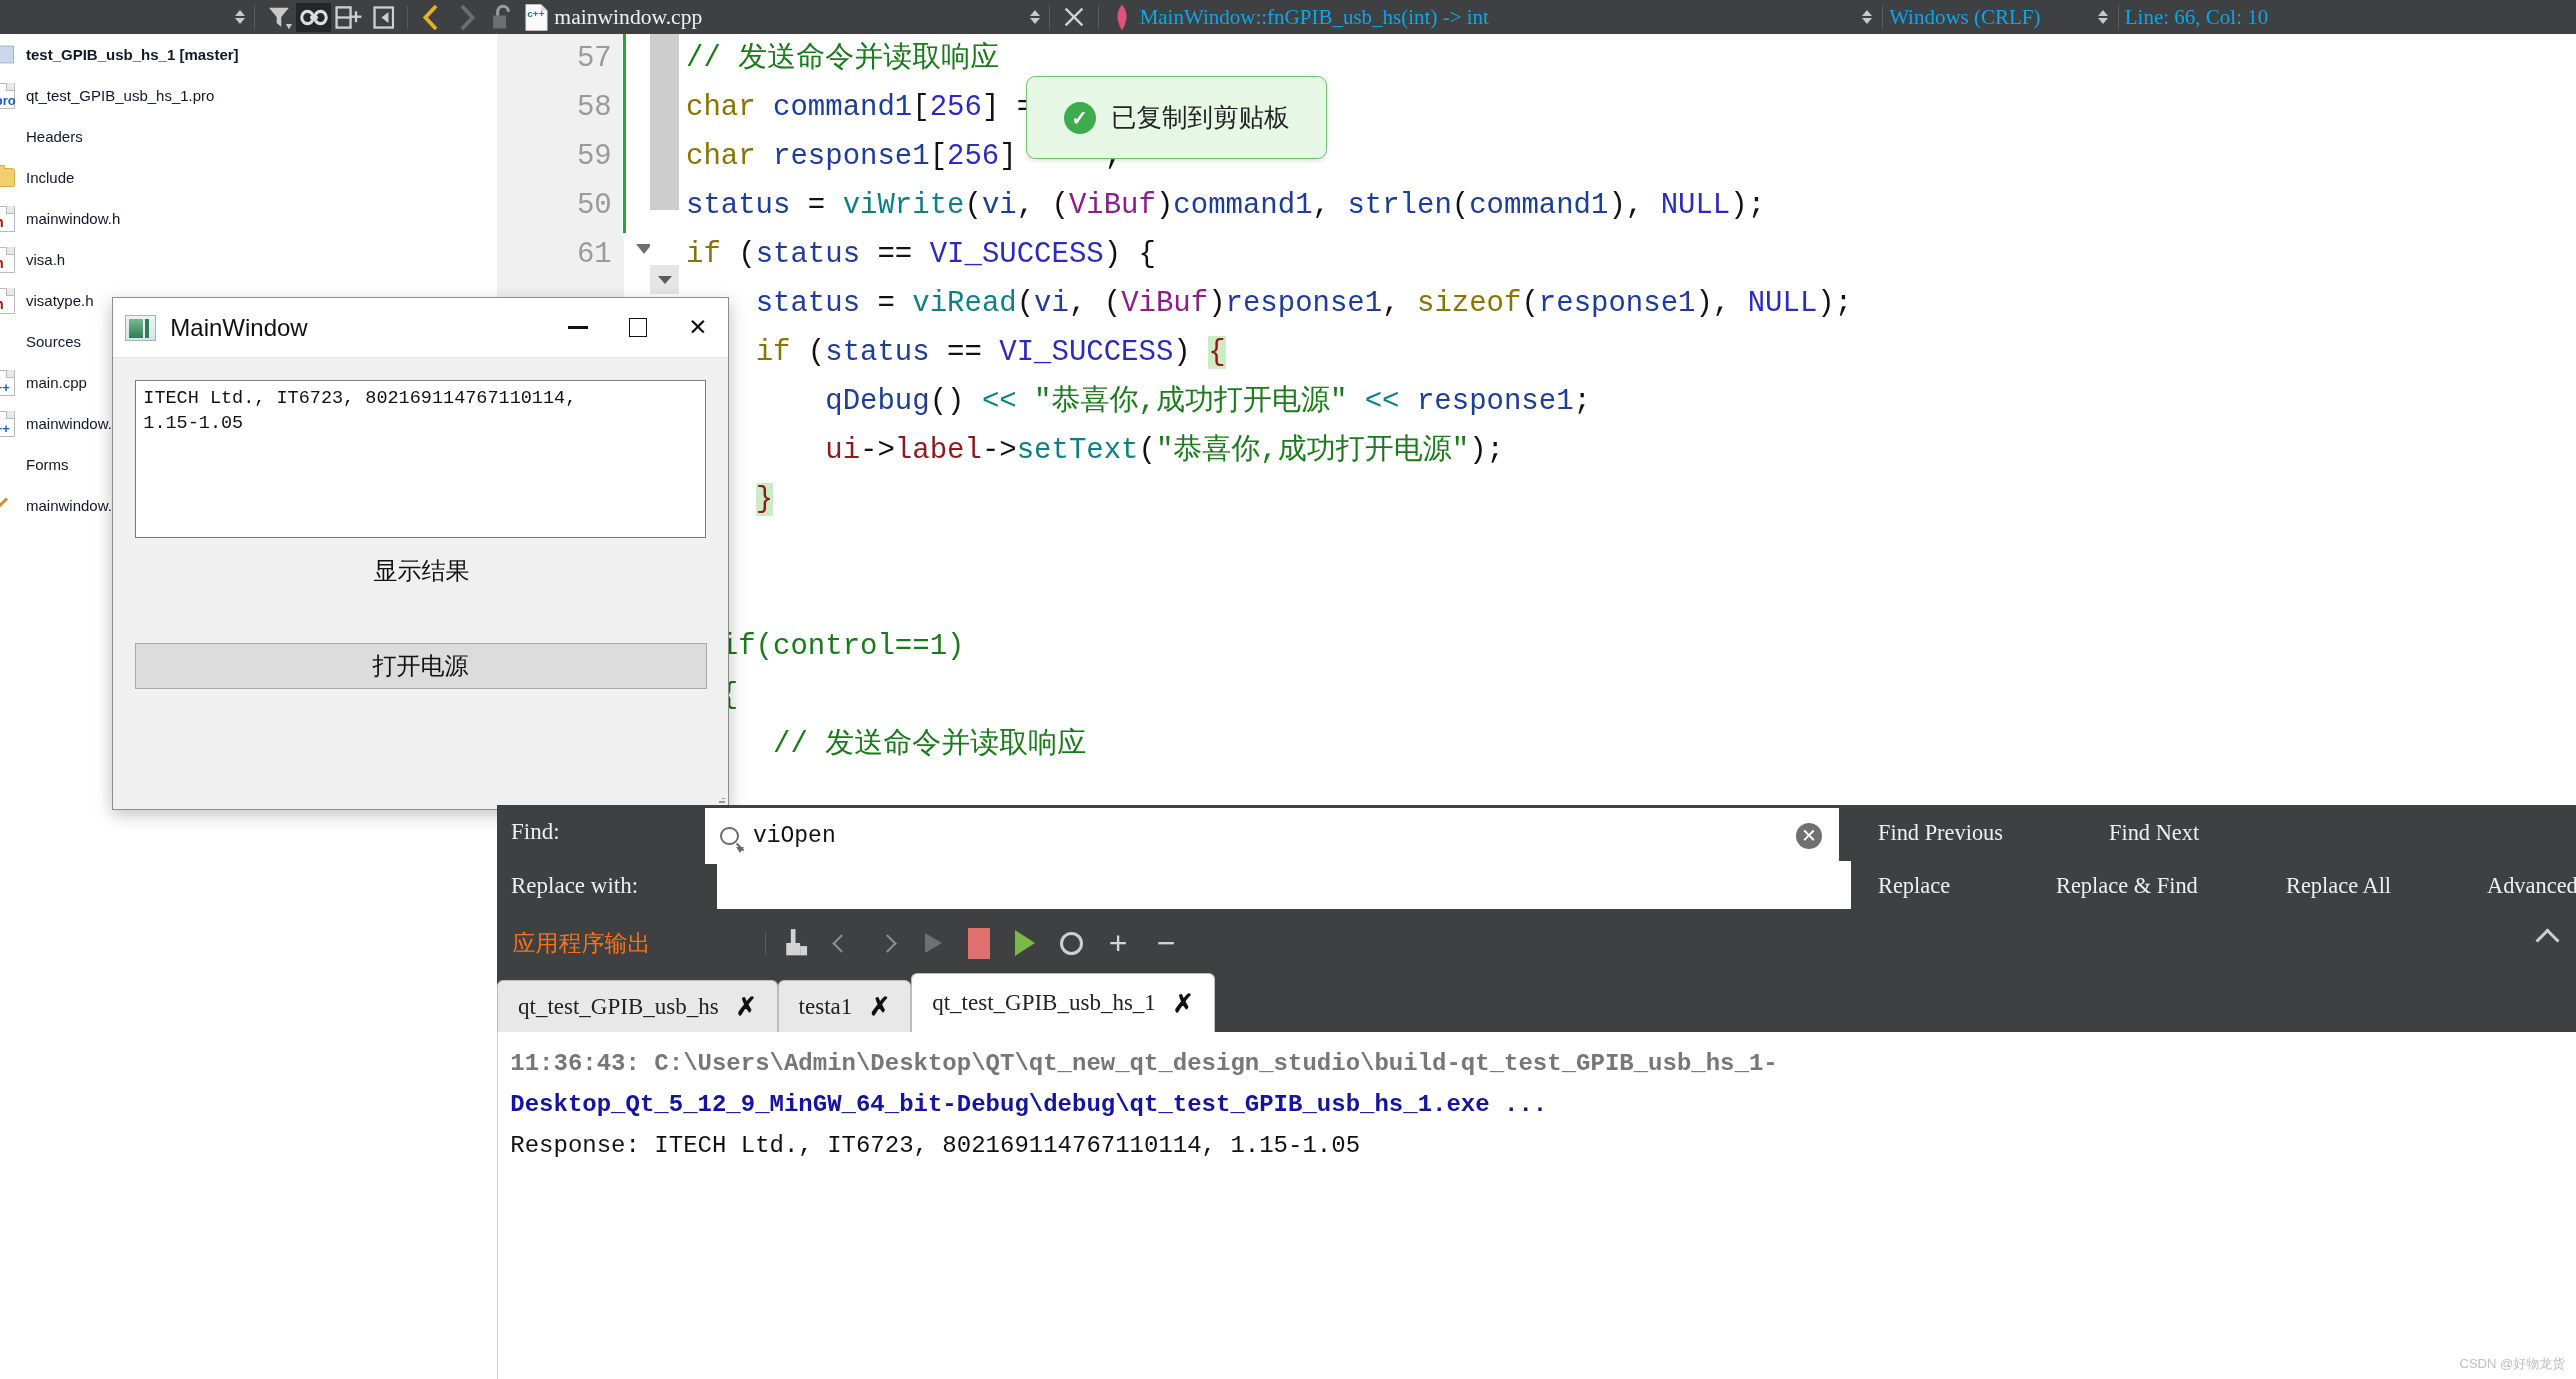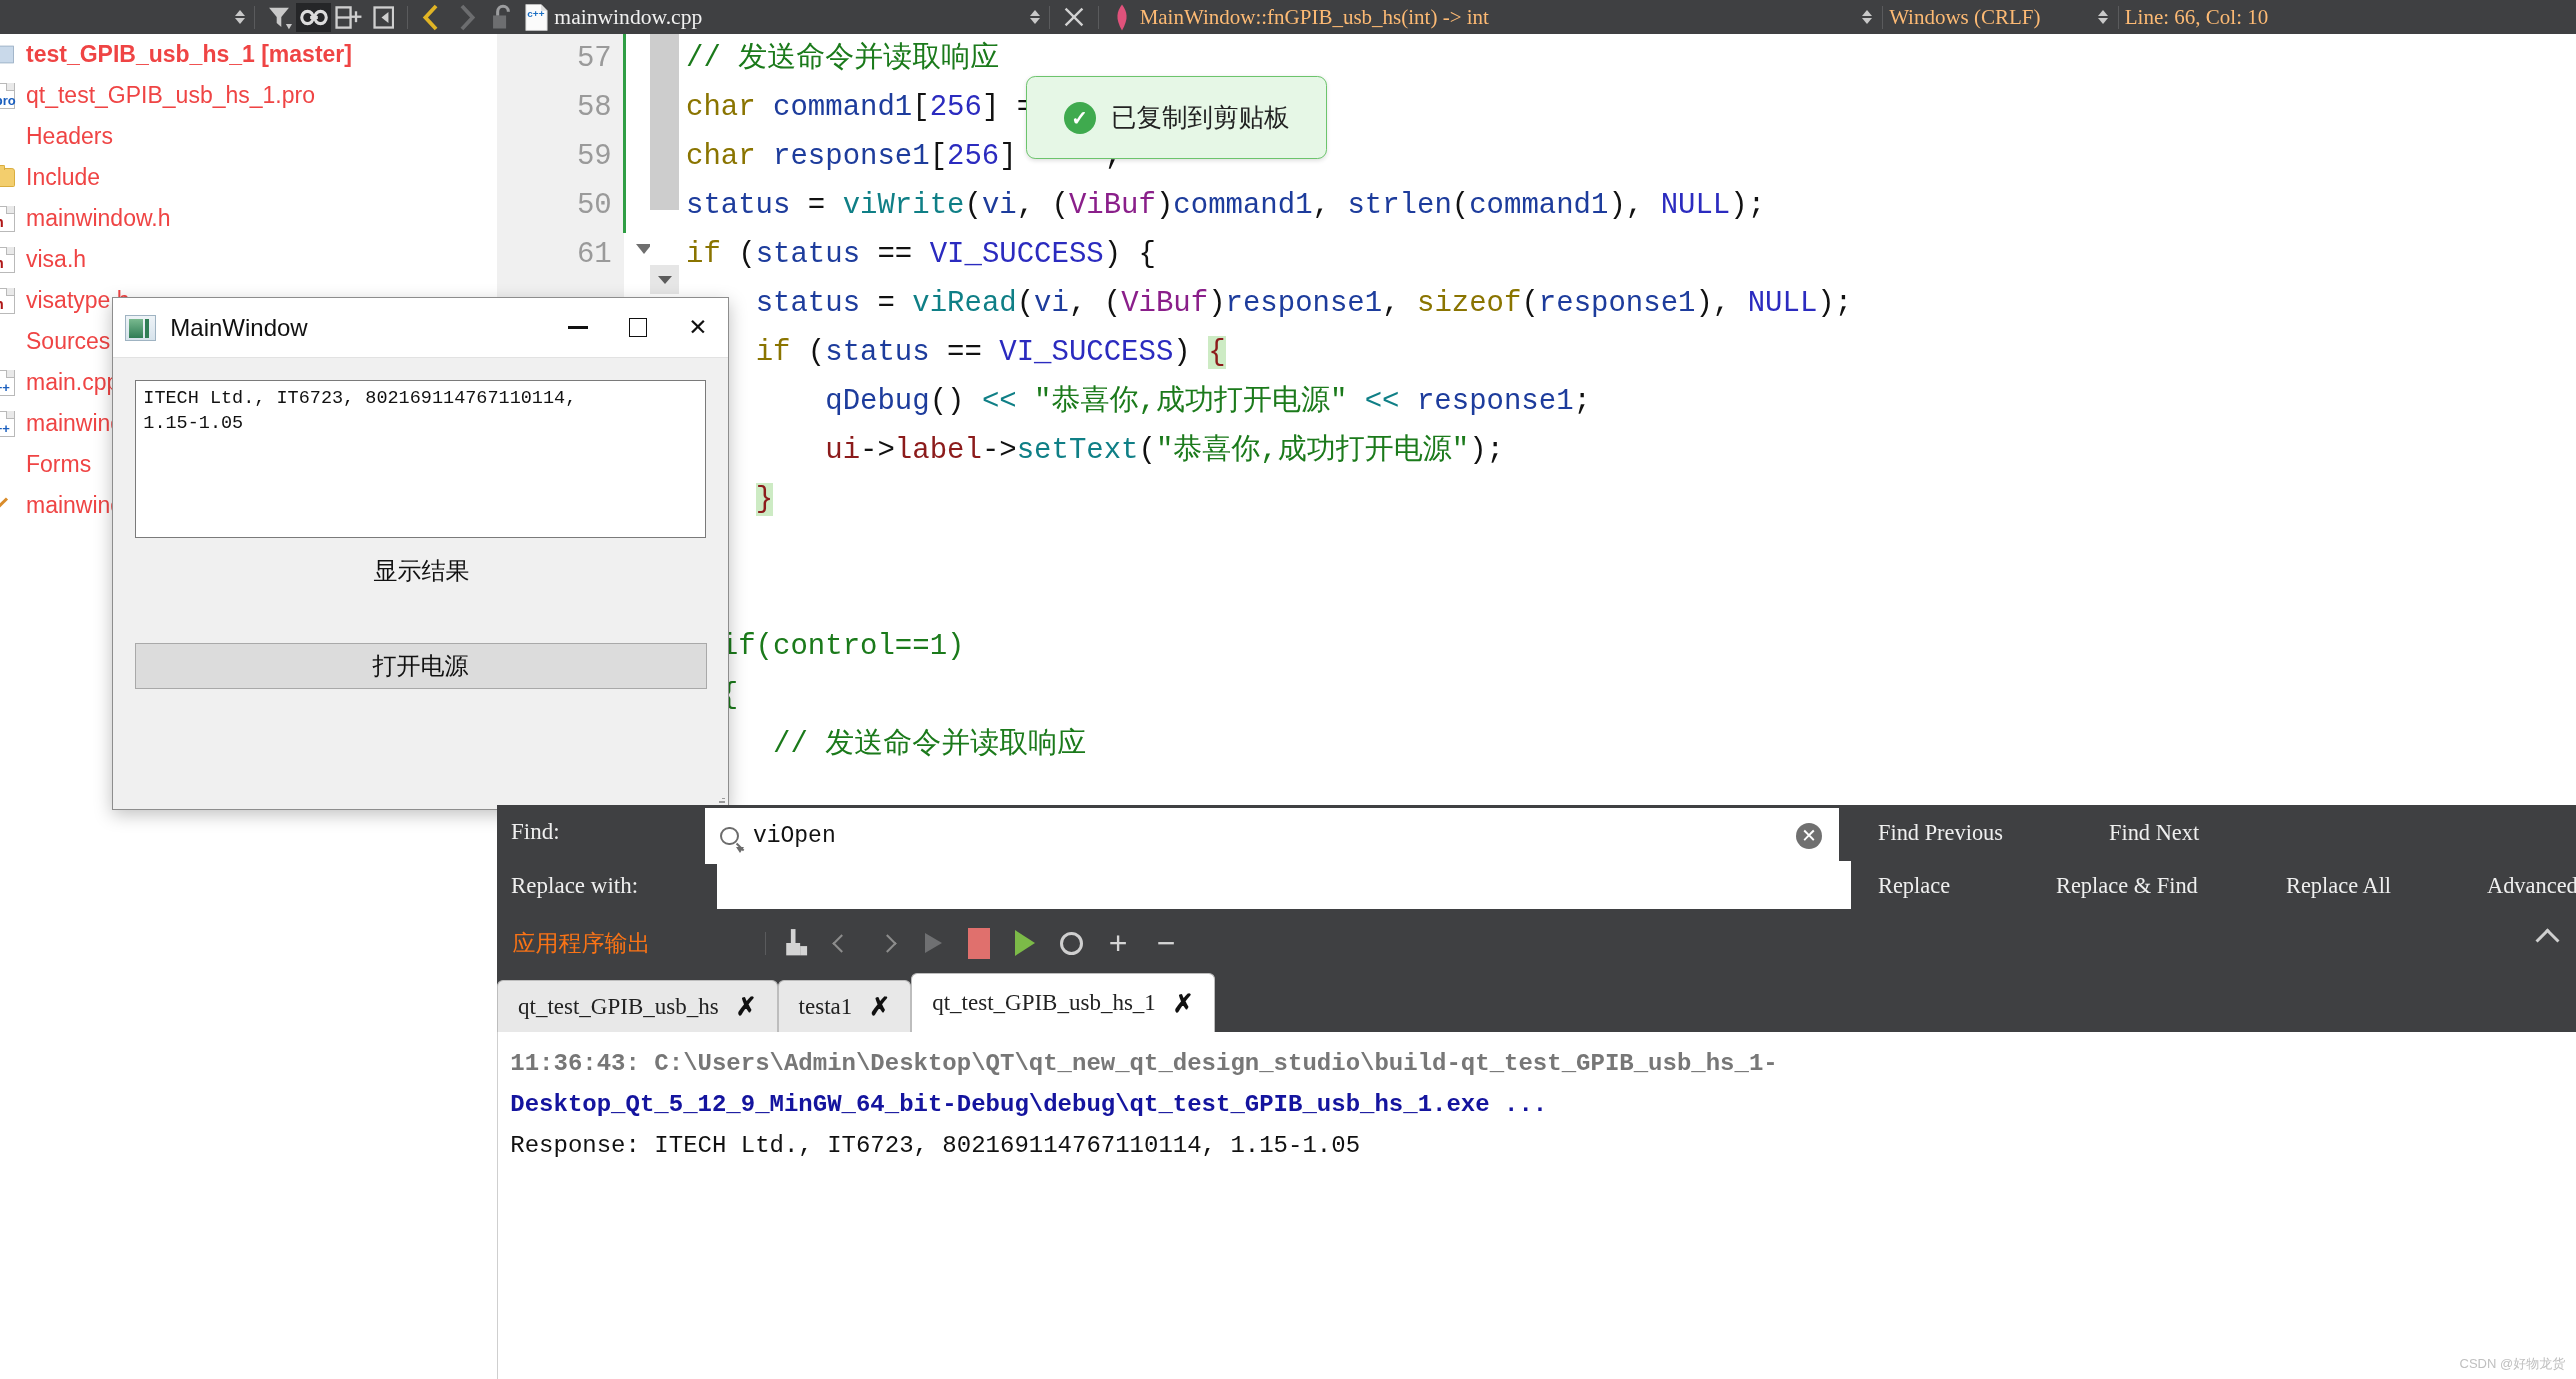--- a/index.html
+++ b/index.html
@@ -8,27 +8,27 @@
 
   
   .topbar{position:absolute;left:0;top:0;width:2576px;height:34px;background:#3f4042;display:flex;align-items:center;color:#e8e8e8;}
   .tb-spin{width:17px;height:21.6px;display:flex;flex-direction:column;justify-content:center;align-items:center;gap:2.3px;}
   .tri-up{width:0;height:0;border-left:5.4px solid transparent;border-right:5.4px solid transparent;border-bottom:6.2px solid #c8c8c8;}
   .tri-dn{width:0;height:0;border-left:5.4px solid transparent;border-right:5.4px solid transparent;border-top:6.2px solid #c8c8c8;}
   .vsep{width:0.8px;height:23px;background:#5a5b5d;margin:0 6.2px;}
   .icobtn{width:35px;height:29px;display:flex;align-items:center;justify-content:center;}
   .icobtn.on{background:#252628;}
   .tabname{font-family:"Liberation Serif",serif;font-size:21.6px;color:#f0f0f0;white-space:nowrap;}
-  .tb-txt{font-family:"Liberation Serif",serif;font-size:21px;color:#fdba74;white-space:nowrap;}
+  .tb-txt{font-family:"Liberation Serif",serif;font-size:21px;color:#0ea5e9;white-space:nowrap;}
 
   
   .sidebar{position:absolute;left:0;top:34px;width:497px;height:1345px;background:#fff;overflow:hidden;}
   .tree-row{height:41px;display:flex;align-items:center;padding-left:0px;white-space:nowrap;}
   .tree-row .ti{width:26px;height:26px;margin-right:9.3px;flex:0 0 26px;display:flex;align-items:center;justify-content:center;}
-  .tree-lbl{font-size:23px;color:#ef4444;}
+  .tree-lbl{font-size:15px;color:#0f172a;}
   .tree-lbl.bold{font-weight:bold;}
   .ind0{padding-left:0px;}
   .ind1{padding-left:0px;}
 
   .file-glyph{position:relative;width:21.6px;height:26px;background:#fff;border:0.8px solid #b9b9b9;}
   .file-glyph:after{content:"";position:absolute;right:-0.8px;top:-0.8px;width:7.7px;height:7.7px;background:#e9e9e9;border-left:0.8px solid #b9b9b9;border-bottom:0.8px solid #b9b9b9;}
   .file-glyph span{position:absolute;left:0.8px;bottom:0.8px;font-size:14.7px;font-weight:bold;line-height:1;}
   .glyph-h span{color:#b01717;}
   .glyph-cpp span{color:#1b5fbe;font-size:13px;}
   .folder-glyph{width:23px;height:19px;background:#f3ce6d;border:0.8px solid #d9ad3e;border-radius:1.5px 3.1px 1.5px 1.5px;position:relative;}

